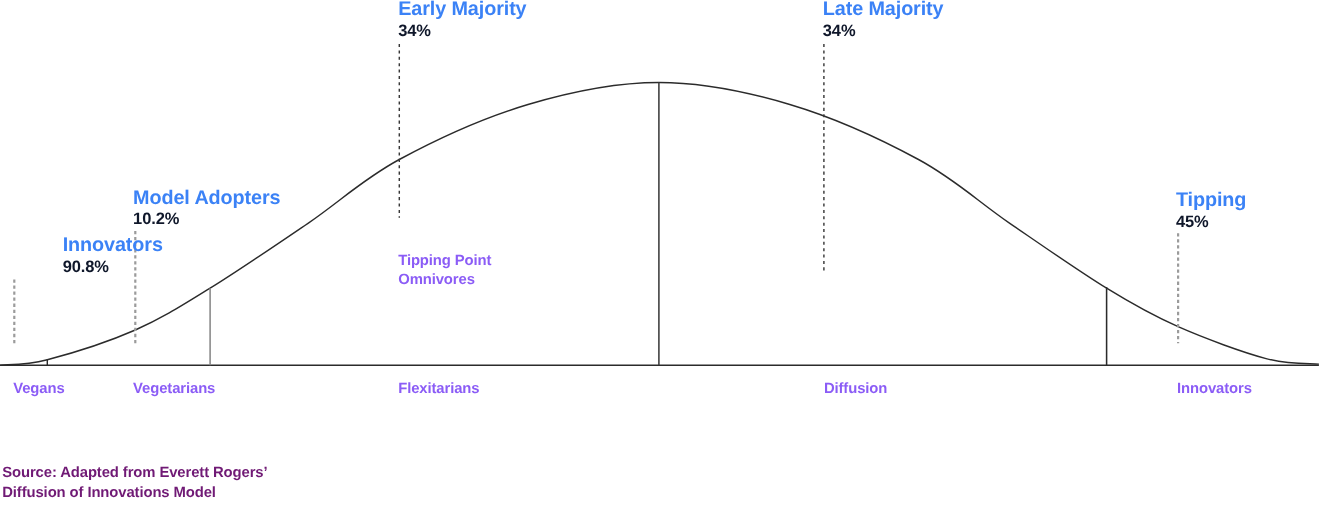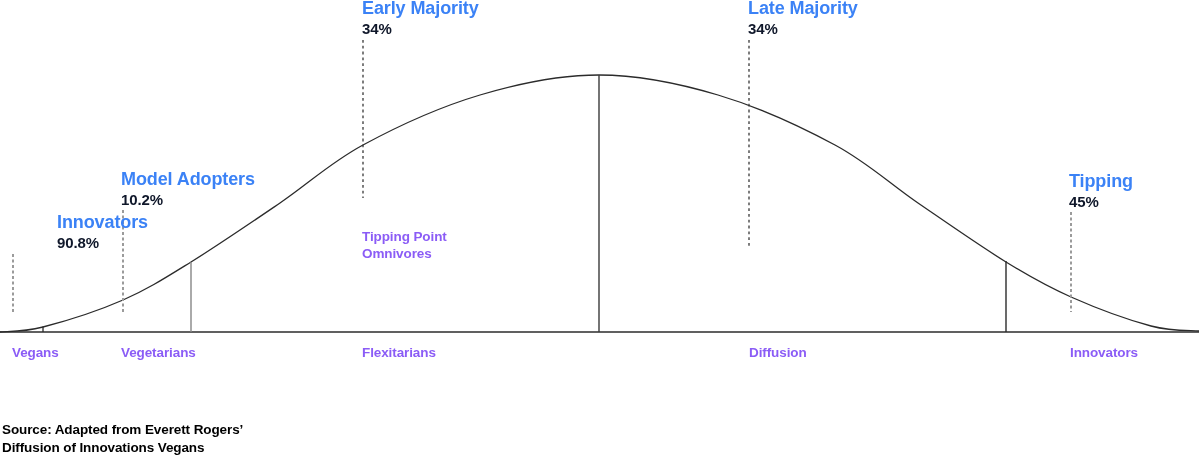--- a/index.html
+++ b/index.html
@@ -32,21 +32,21 @@
     font-size:13.5px;font-weight:700;color:#8b5cf6;
     line-height:17px;white-space:nowrap;letter-spacing:-0.1px;
   }
   .axis-vegans{left:12px;}
   .axis-vegetarians{left:121px;}
   .axis-flexitarians{left:362px;}
   .axis-omnivores{left:749px;}
   .axis-carnivores{left:1070px;}
   .source{
     position:absolute;left:2px;top:421px;
-    font-size:13.5px;font-weight:700;color:#000000;
+    font-size:13.5px;font-weight:700;color:#701a75;
     line-height:18px;white-space:nowrap;letter-spacing:-0.1px;
   }
 </style>
 </head>
 <body>
 
 <div class="canvas">
 
   <svg class="plot" id="plot-svg" width="1199" height="459" viewBox="0 0 1199 459">
       <path d="M 0,332 C 7.2,331.2 22.5,332.3 43,327 C 63.5,321.7 98.3,310.8 123,300 C 147.7,289.2 164.8,278.2 191,262 C 217.2,245.8 251.3,222.5 280,203 C 308.7,183.5 329.7,163.0 363,145 C 396.3,127.0 440.7,106.7 480,95 C 519.3,83.3 559.3,75.0 599,75 C 638.7,75.0 678.7,83.3 718,95 C 757.3,106.7 801.7,127.0 835,145 C 868.3,163.0 889.5,183.5 918,203 C 946.5,222.5 980.5,246.3 1006,262 C 1031.5,277.7 1046.8,286.3 1071,297 C 1095.2,307.7 1129.7,320.3 1151,326 C 1172.3,331.7 1191.0,330.2 1199,331" fill="none" stroke="#2b2b2b" stroke-width="1.3"></path>
@@ -93,16 +93,16 @@
   </div>
 
   <div class="axis-label axis-vegans">Vegans</div>
   <div class="axis-label axis-vegetarians">Vegetarians</div>
   <div class="axis-label axis-flexitarians">Flexitarians</div>
   <div class="axis-label axis-omnivores">Diffusion</div>
   <div class="axis-label axis-carnivores">Innovators</div>
 
   <div class="source">
     <div>Source: Adapted from Everett Rogers’</div>
-    <div>Diffusion of Innovations Vegans</div>
+    <div>Diffusion of Innovations Model</div>
   </div>
 
 </div>
 
 </body></html>

